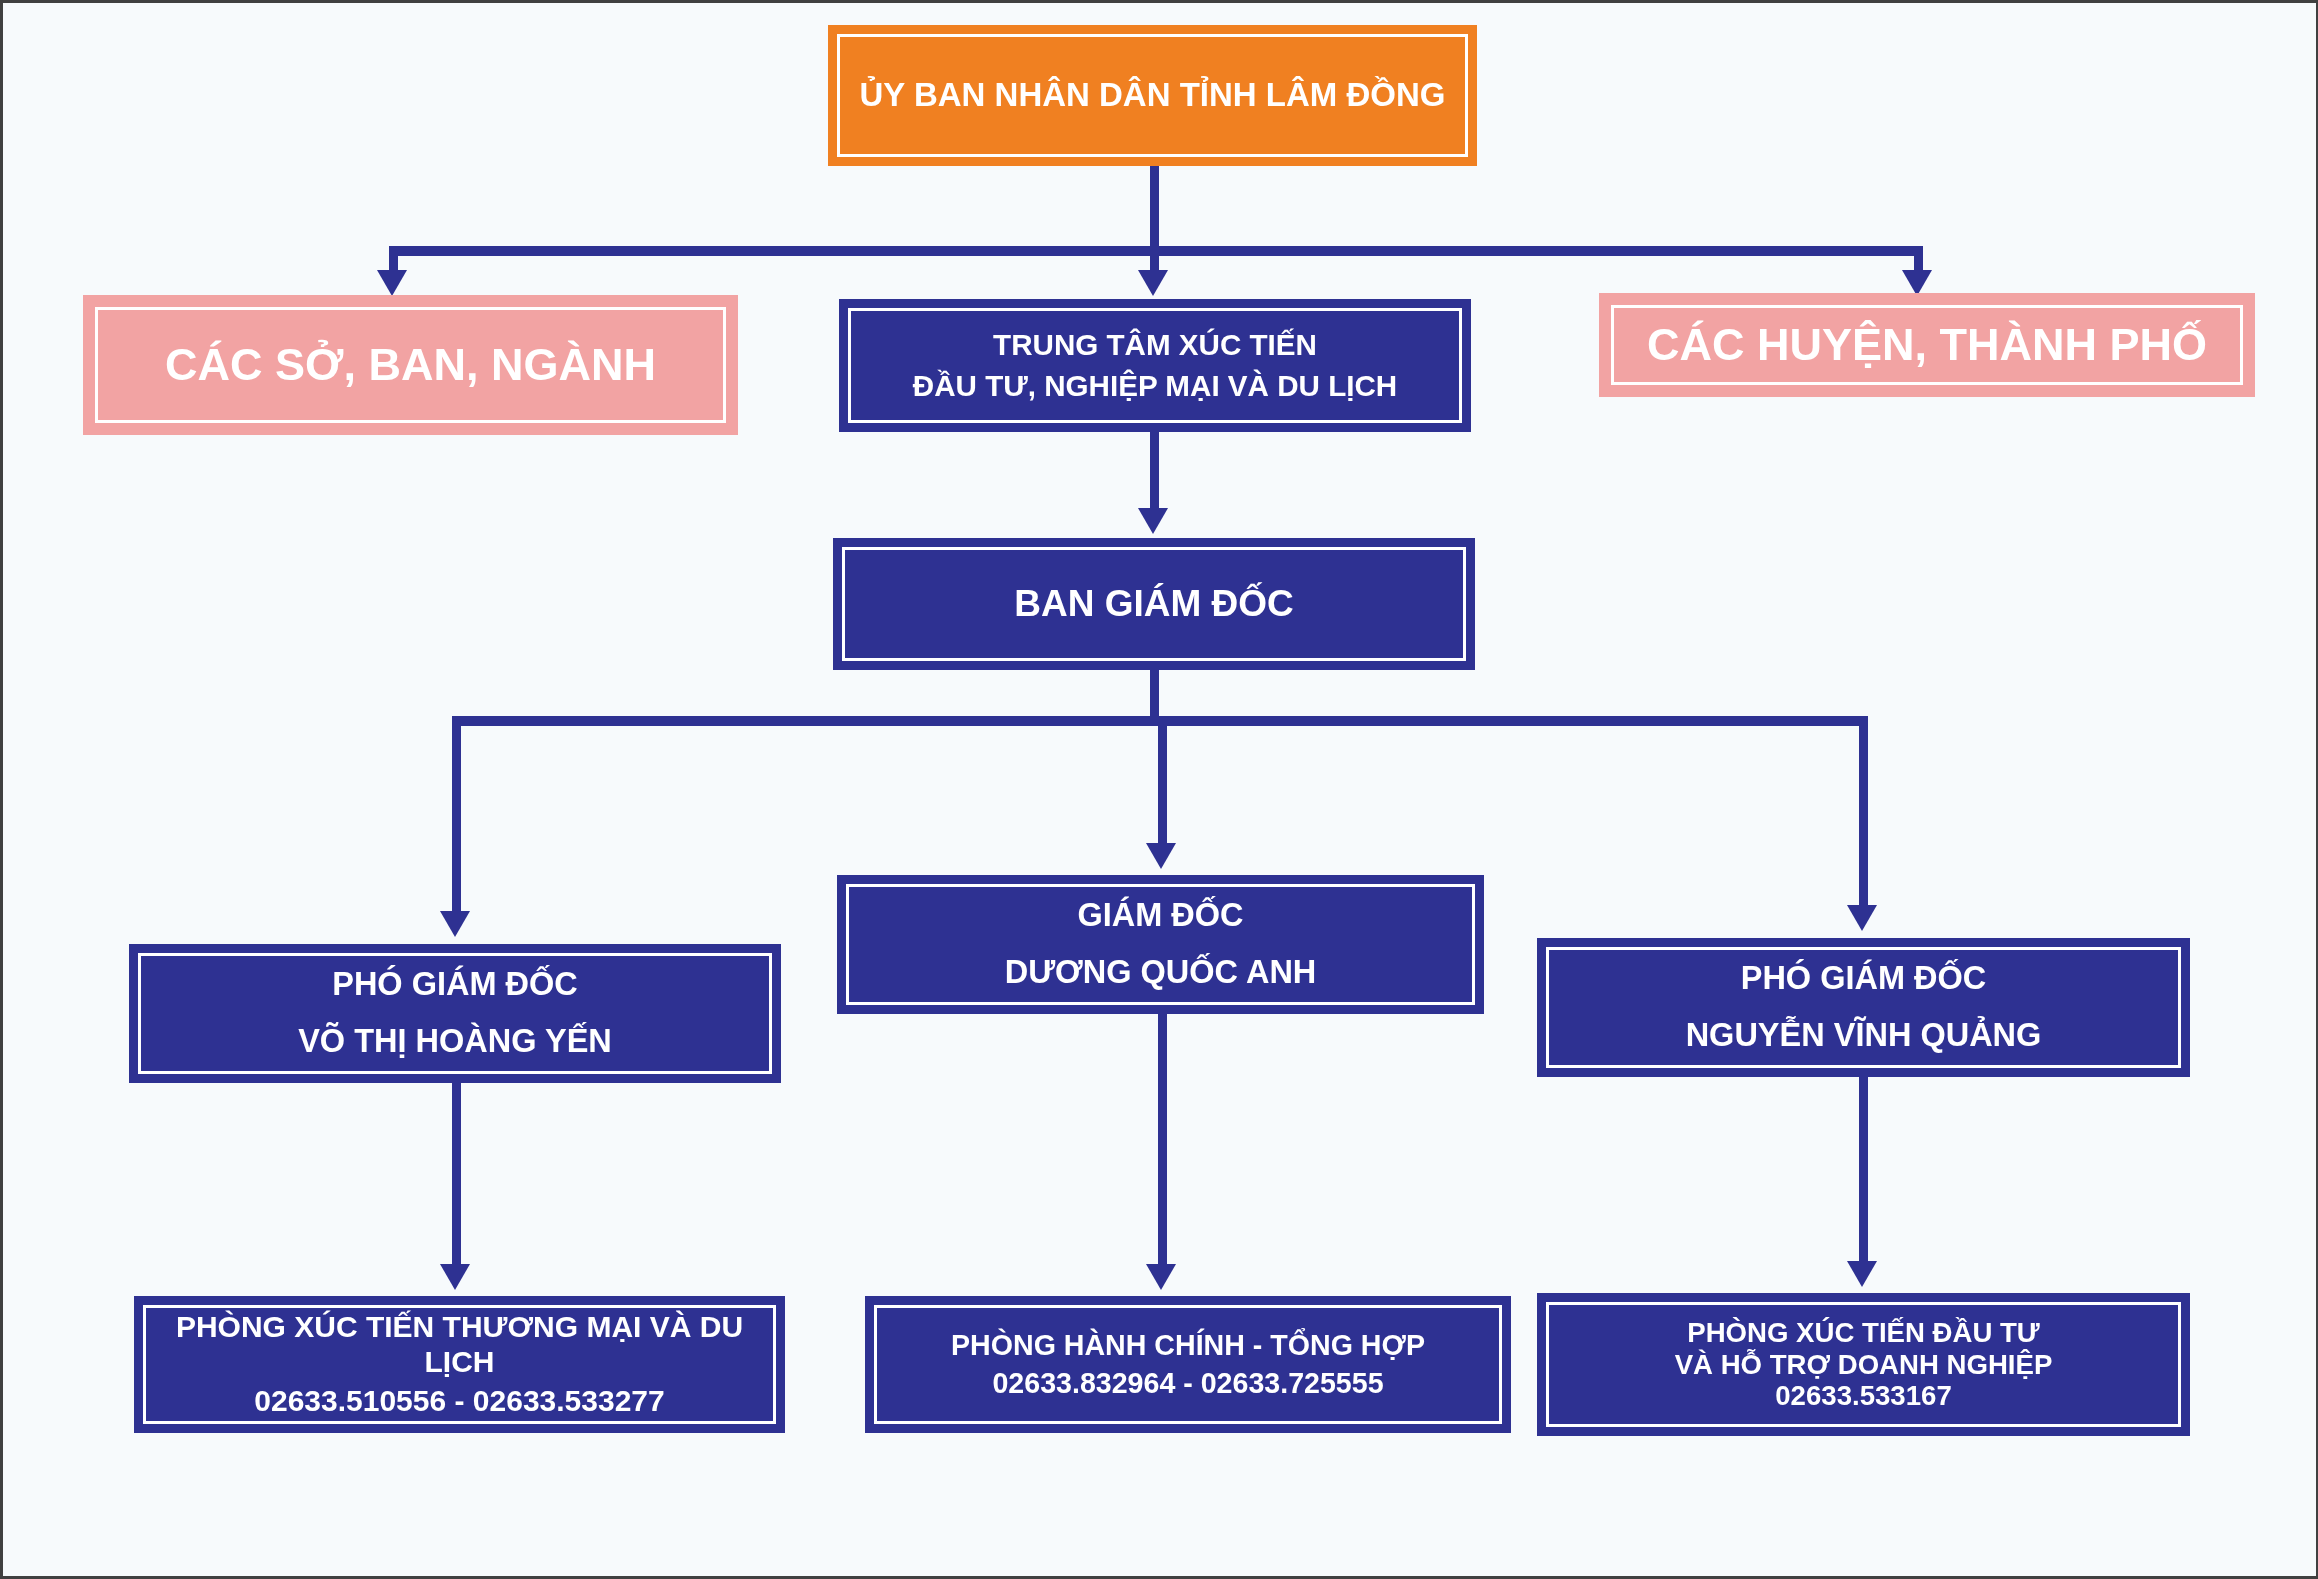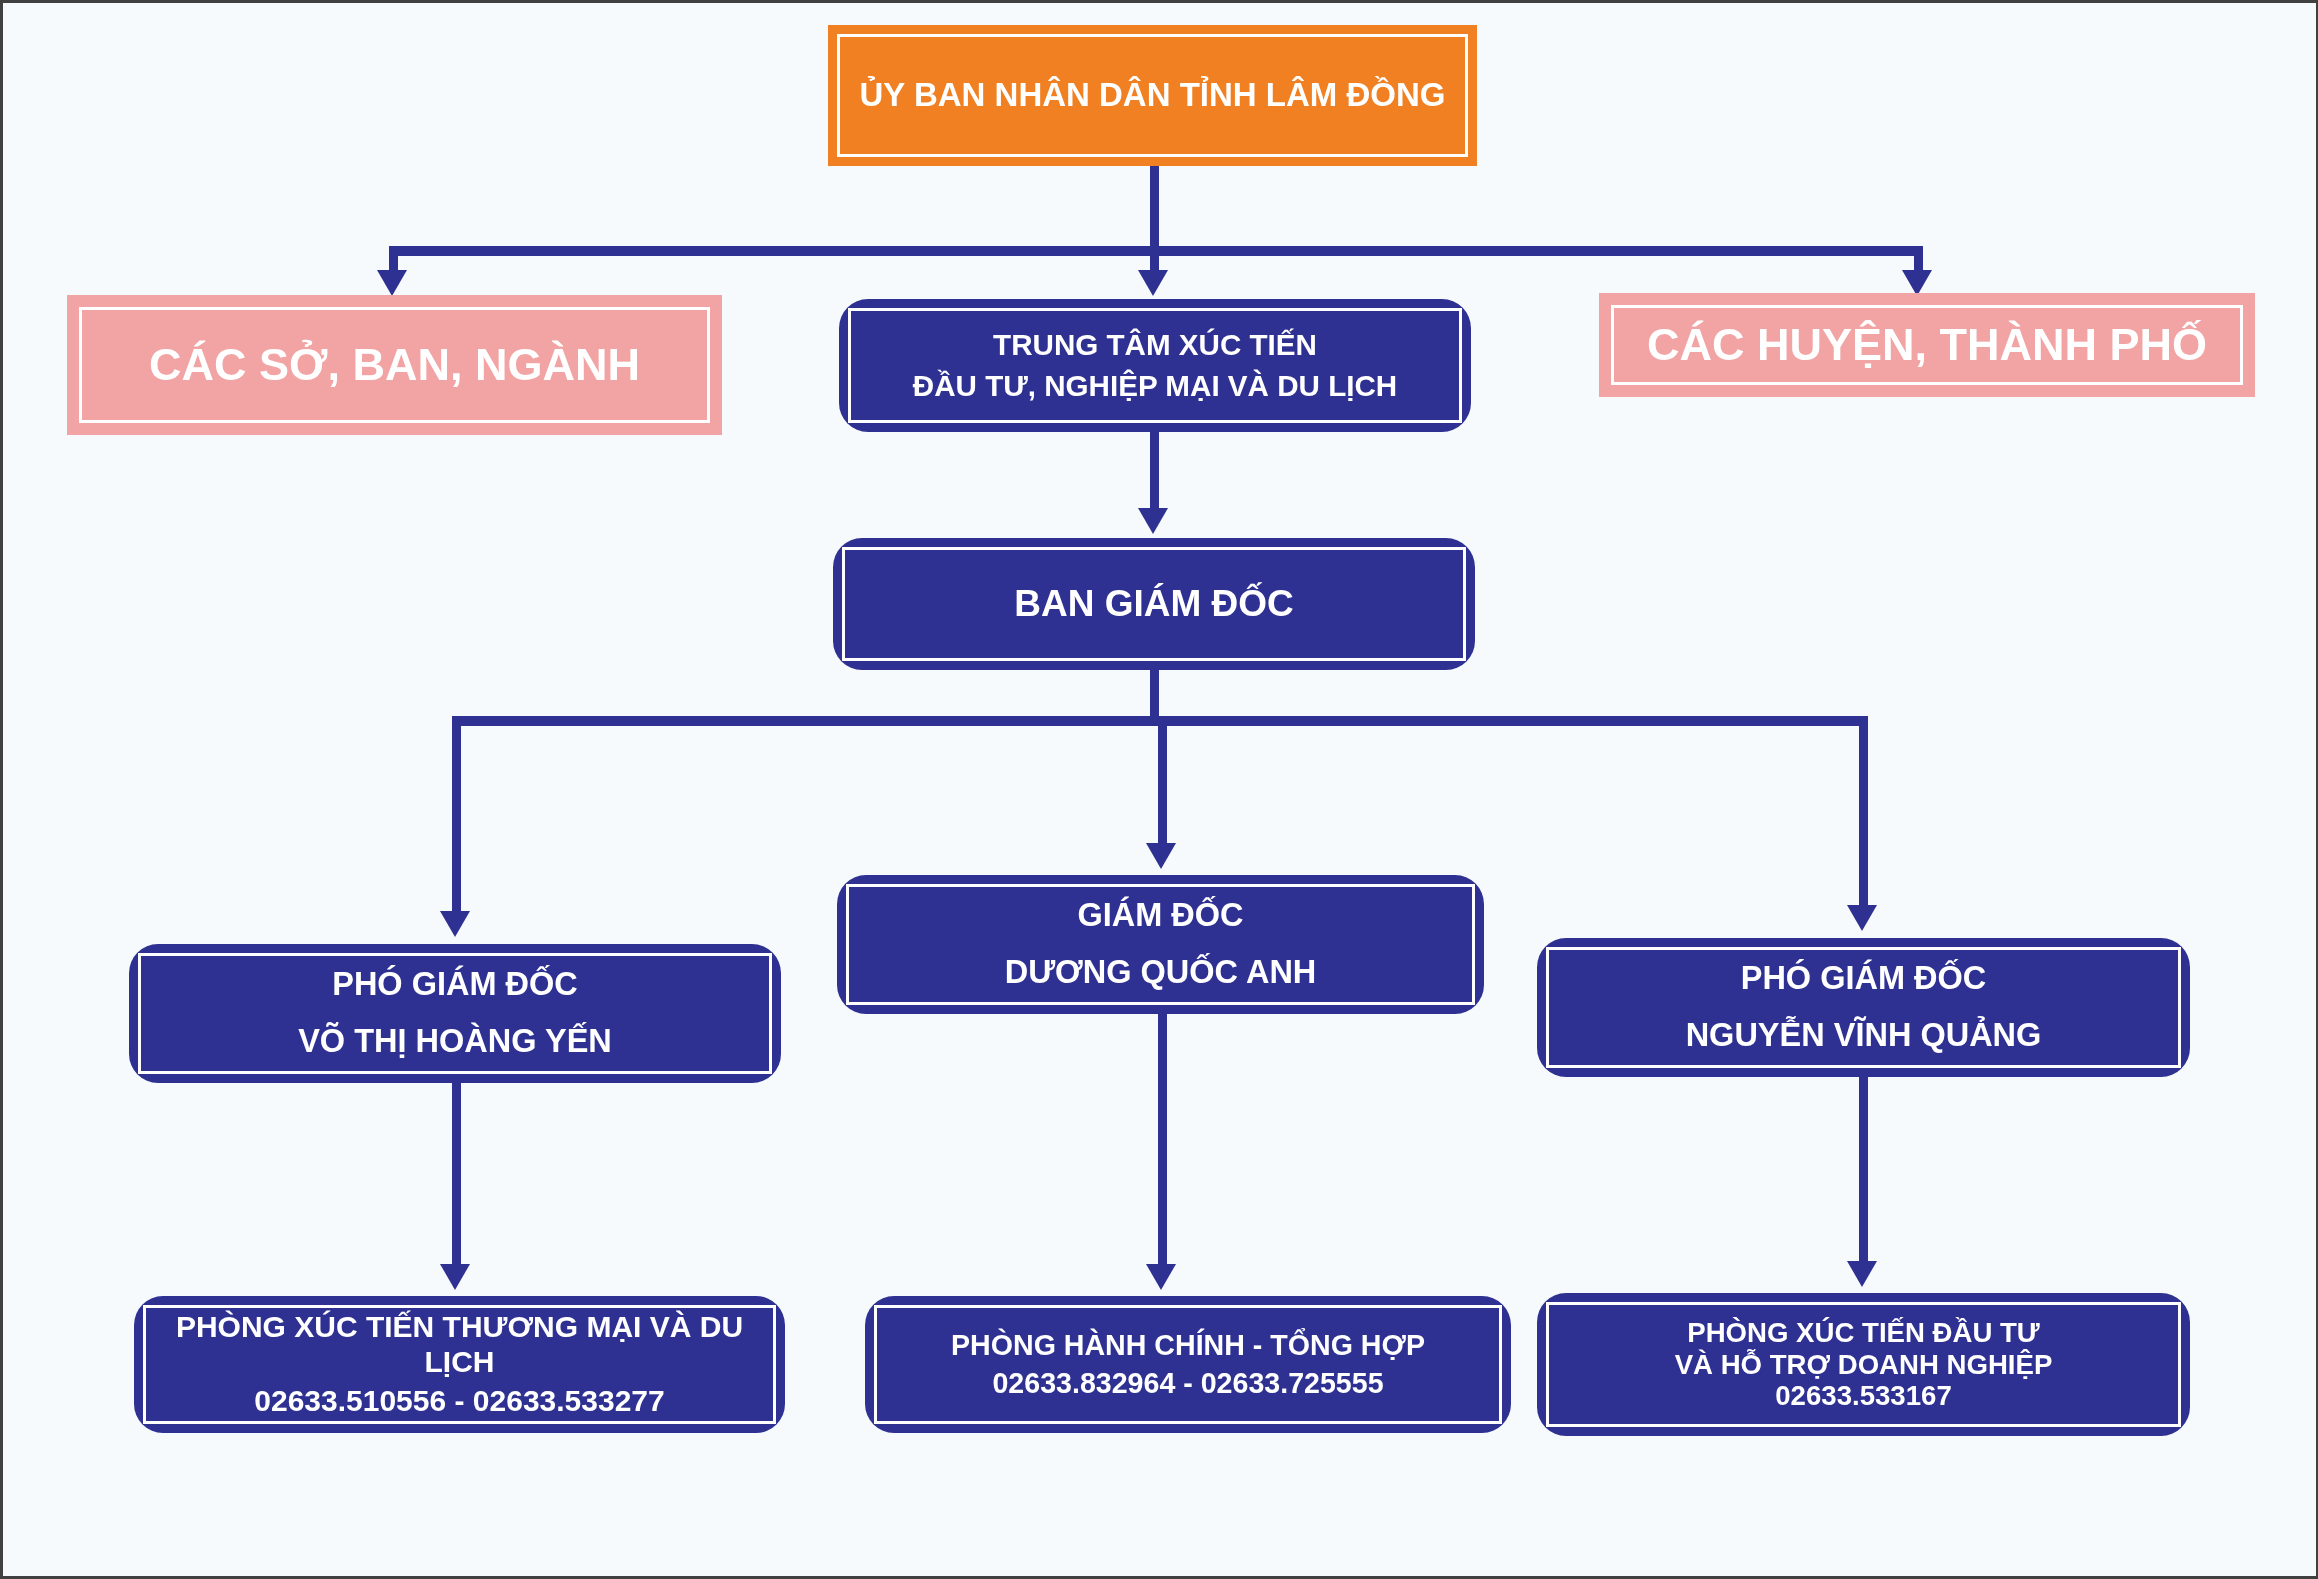--- a/index.html
+++ b/index.html
@@ -18,21 +18,21 @@
   .node{
     position:absolute; box-sizing:border-box;
     display:flex; flex-direction:column; align-items:center; justify-content:center;
     text-align:center; color:var(--text_white); font-weight:bold;
     line-height:1.15;
   }
   .node::before{
     content:""; position:absolute; inset:8.9px;
     border:3px solid var(--text_white); pointer-events:none;
   }
-  .navy{background:var(--navy);border-radius:29px;}
+  .navy{background:var(--navy);}
   .orange{background:var(--orange);}
   .pink{background:var(--pink);}
   .pink::before{inset:11.8px; border-width:3.9px;}
   .vline{position:absolute; width:8.9px; background:var(--navy);}
   .hbar{position:absolute; height:9.9px; background:var(--navy);}
   .arrow{
     position:absolute; width:0; height:0;
     border-left:15.8px solid transparent;
     border-right:15.8px solid transparent;
     border-top:26.6px solid var(--navy);
@@ -68,21 +68,21 @@
   <div class="arrow" style="left:437px;top:1261px"></div>
   <div class="vline" style="left:1155px;top:1009px;height:252px"></div>
   <div class="arrow" style="left:1143px;top:1261px"></div>
   <div class="vline" style="left:1856px;top:1073px;height:185px"></div>
   <div class="arrow" style="left:1844px;top:1258px"></div>
 
   <div class="node orange" style="left:825px;top:21.7px;width:649px;height:141px;font-size:33px">
     <span class="lbl">ỦY BAN NHÂN DÂN TỈNH LÂM ĐỒNG</span>
   </div>
 
-  <div class="node pink" style="left:64px;top:292px;width:655px;height:140px;font-size:45px">
+  <div class="node pink" style="left:80px;top:292px;width:655px;height:140px;font-size:45px">
     <span class="lbl">CÁC SỞ, BAN, NGÀNH</span>
   </div>
 
   <div class="node navy" style="left:836px;top:296px;width:632px;height:133px;font-size:29.6px;gap:6.9px">
     <span class="lbl">TRUNG TÂM XÚC TIẾN</span>
     <span class="lbl">ĐẦU TƯ, NGHIỆP MẠI VÀ DU LỊCH</span>
   </div>
 
   <div class="node pink" style="left:1596px;top:290px;width:656px;height:104px;font-size:45px">
     <span class="lbl">CÁC HUYỆN, THÀNH PHỐ</span>

